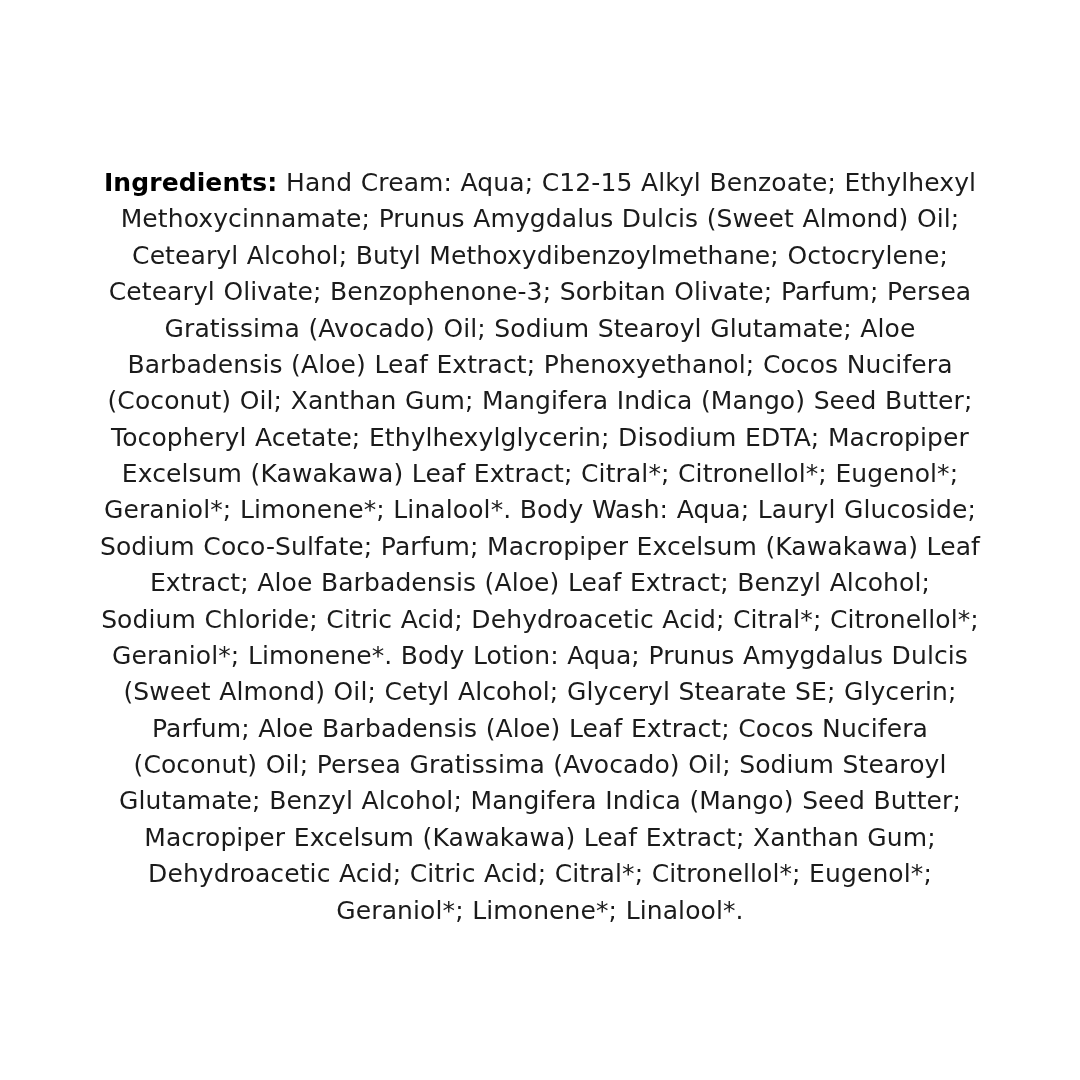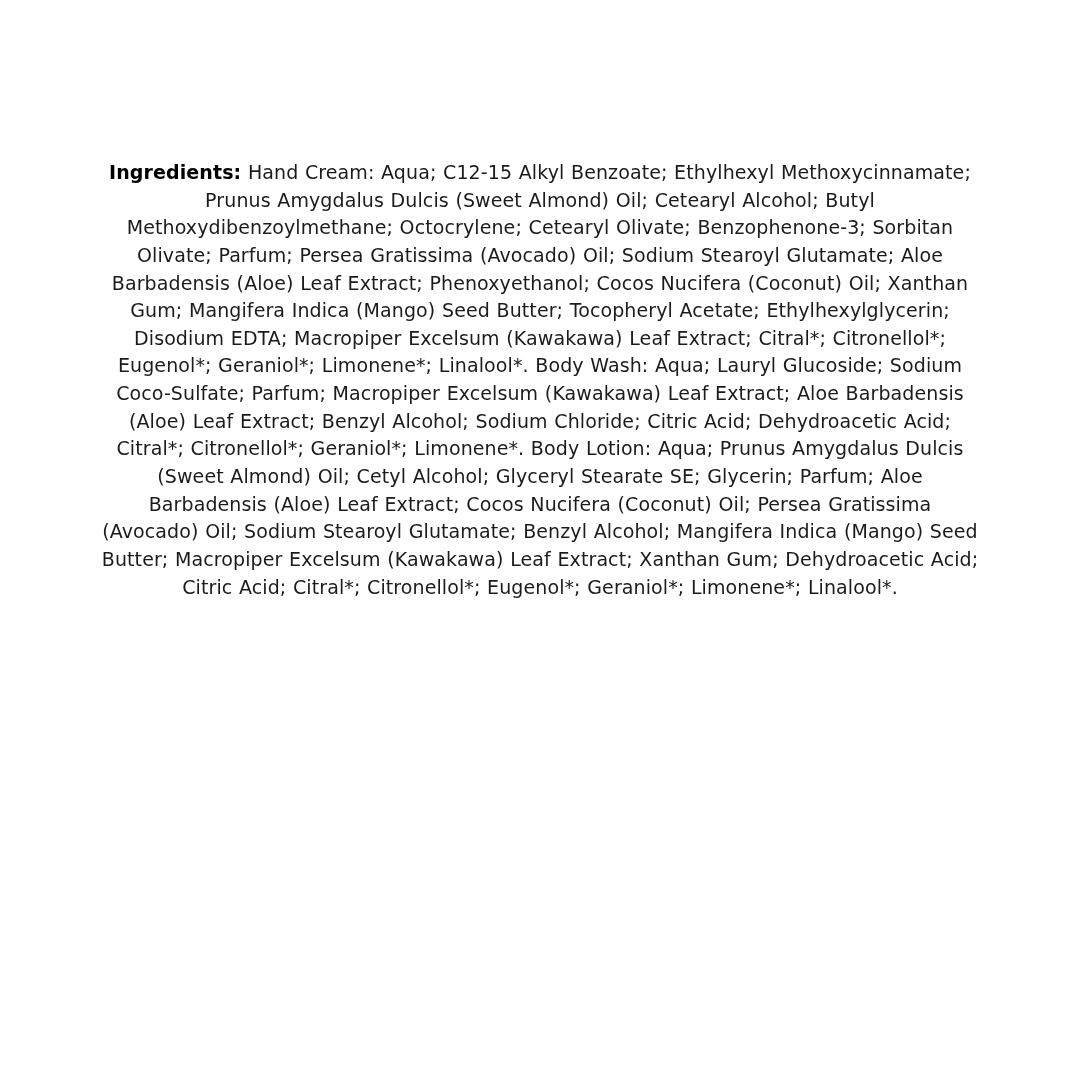--- a/index.html
+++ b/index.html
@@ -20,21 +20,21 @@
     display: flex;
     align-items: flex-start;
     justify-content: center;
     padding: 140px 100px 100px 100px;
     background: #ffffff;
   }
   .ingredients-block {
     width: 880px;
     text-align: center;
     color: #1b1b1b;
-    font-size: 19px;
+    font-size: 25px;
     line-height: 1.455;
     letter-spacing: 0.1px;
     word-spacing: 0.5px;
   }
   .ingredients-label {
     font-weight: 700;
     color: #000000;
   }
   .ingredients-body {
     font-weight: 400;

